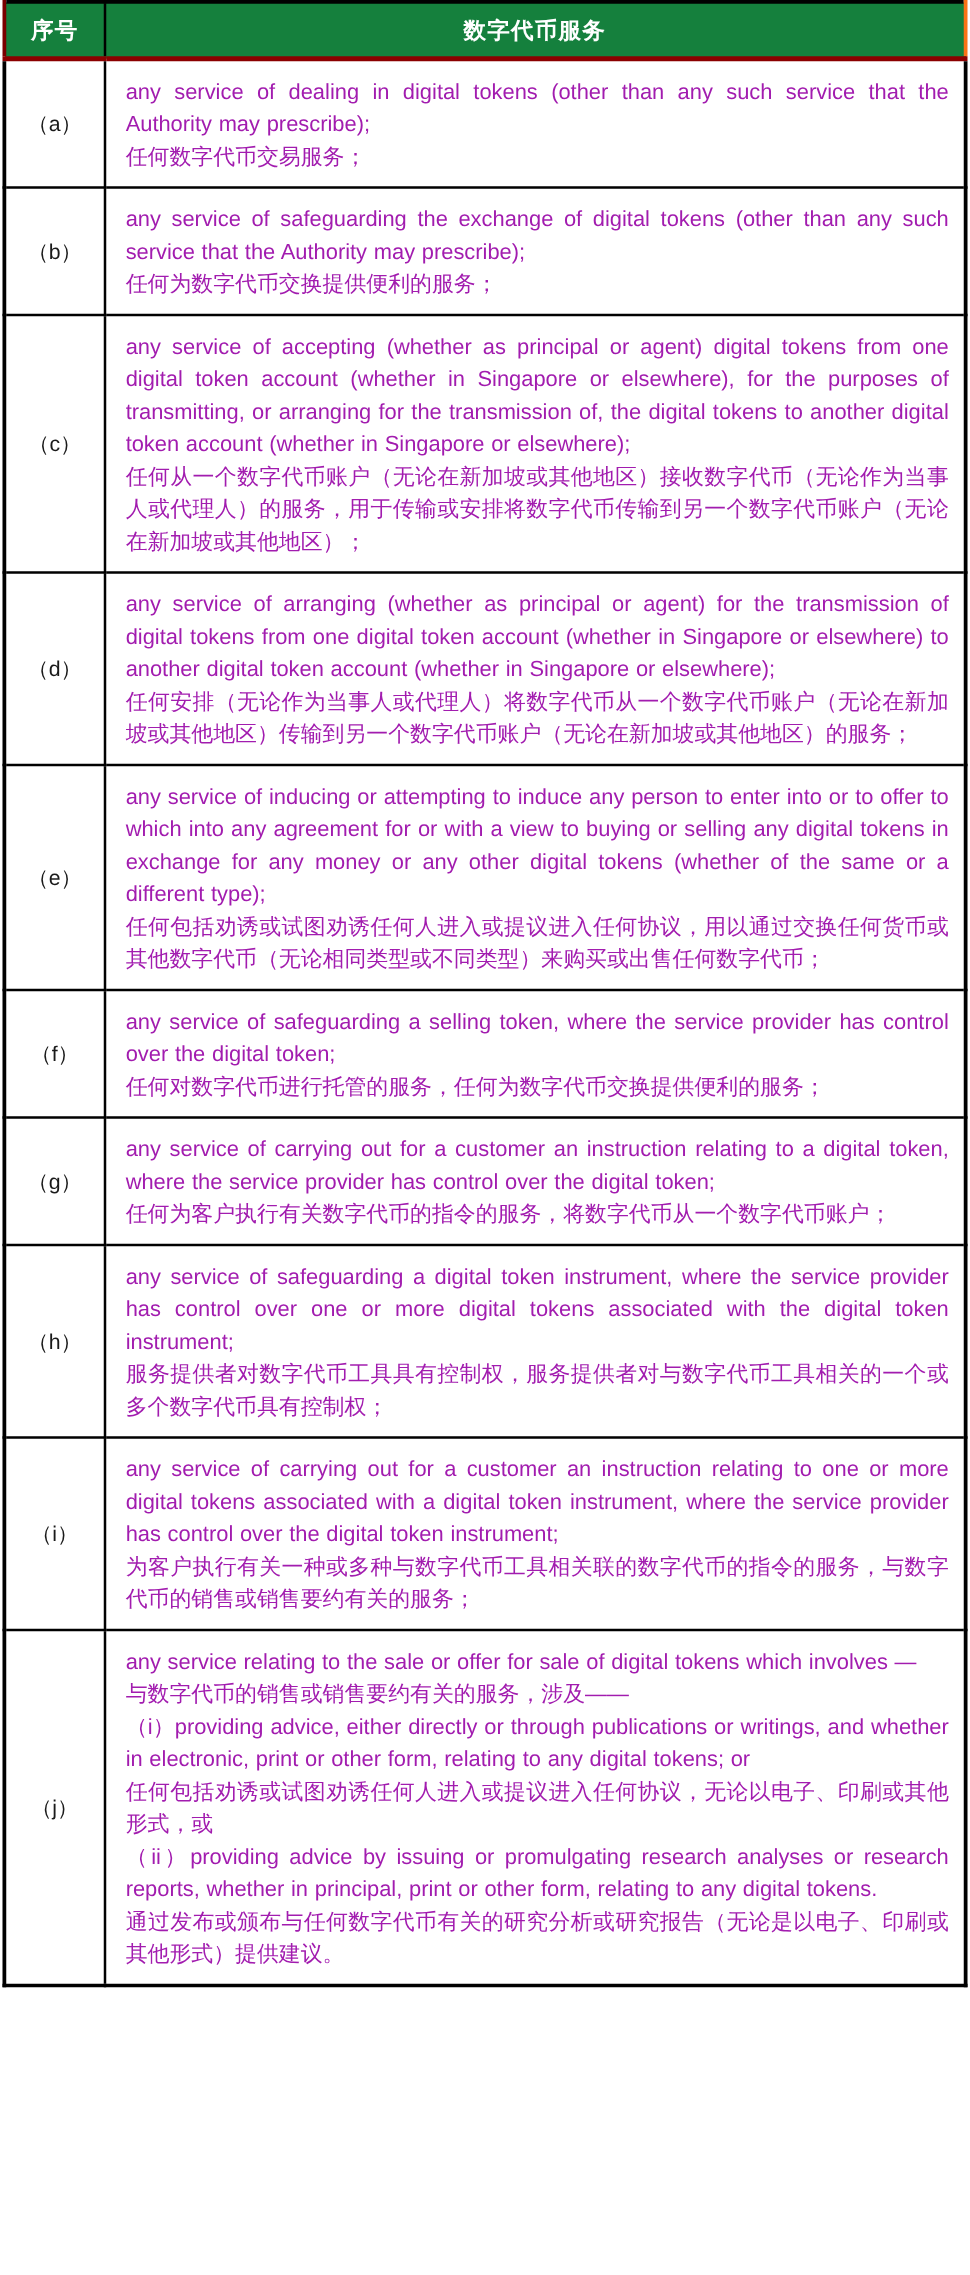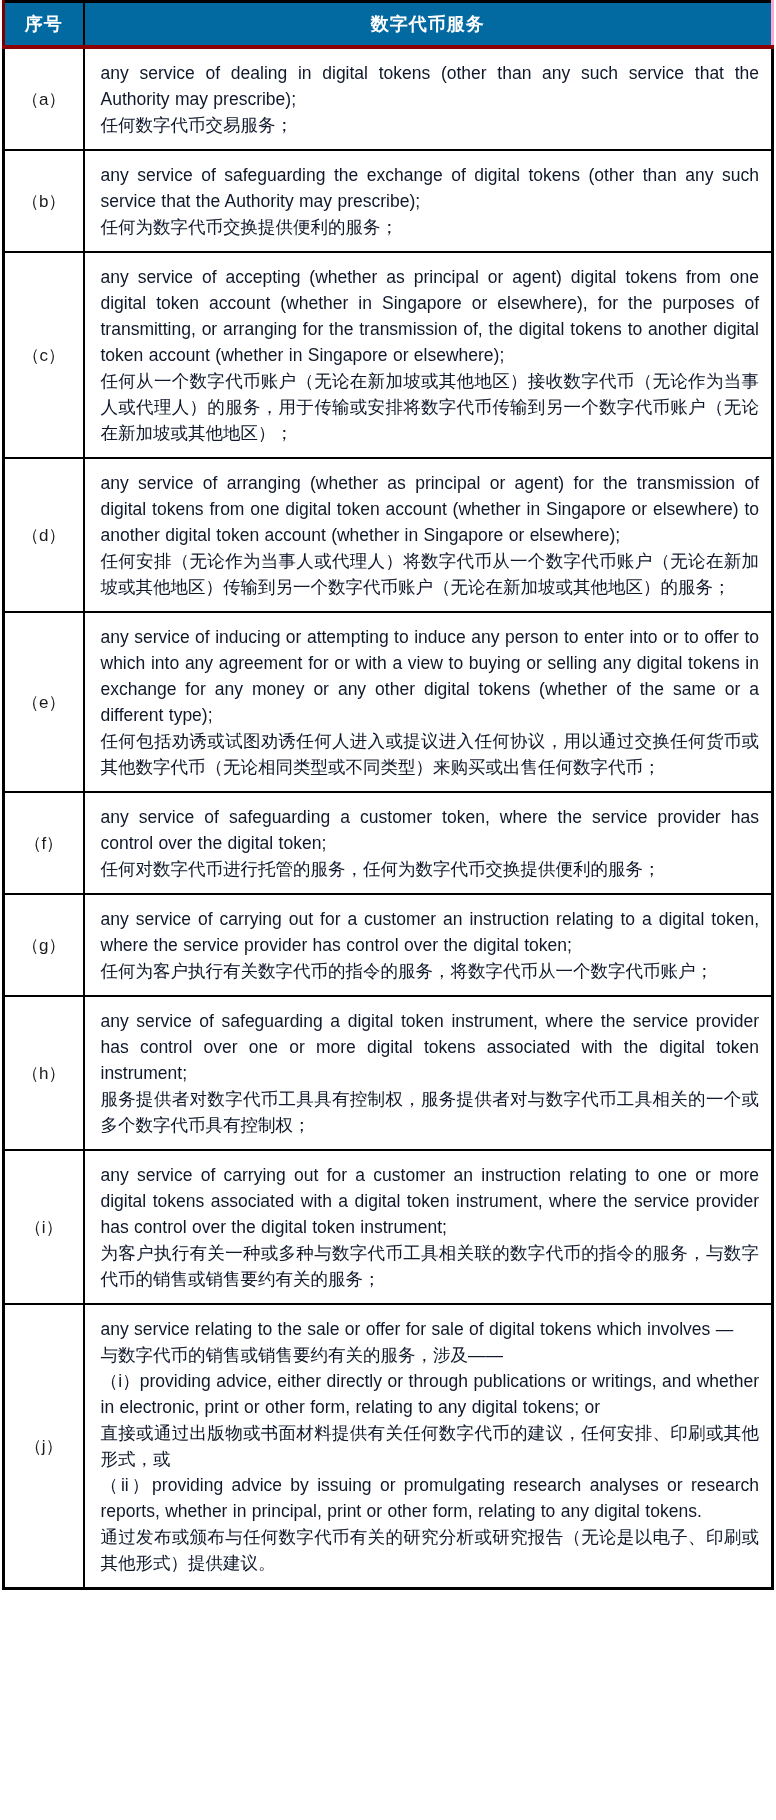--- a/index.html
+++ b/index.html
@@ -18,42 +18,42 @@
     margin: 0 2px;
     border-collapse: collapse;
     table-layout: fixed;
     border: 3px solid #000000;
   }
   table.svc-table col.c-id   { width: 80px; }
   table.svc-table col.c-text { width: auto; }
 
   
   thead th {
-    background: #0369a1;
+    background: #15803d;
     color: #ffffff;
     font-size: 18px;
     font-weight: bold;
     height: 38px;
     padding: 2px 4px;
     text-align: center;
     vertical-align: middle;
     border: 2px solid #000000;
     border-top: 2px solid #7a0000;
     border-bottom: 4px solid #8b0000;
     letter-spacing: 1px;
   }
-  thead th.th-service { border-right: 3px solid #f9a8d4; }
+  thead th.th-service { border-right: 3px solid #f97316; }
   thead th.th-serial  { border-left: 3px solid #7a0000; }
 
   
   tbody td {
     border: 2px solid #000000;
     vertical-align: middle;
     font-size: 17.5px;
-    color: #0f172a;
+    color: #a21caf;
   }
   td.id-cell {
     text-align: center;
     font-size: 17px;
     color: #1a1a1a;
     padding: 4px 2px;
   }
   td.text-cell {
     padding: 11px 12px 11px 16px;
   }
@@ -114,21 +114,21 @@
         <tr>
           <td class="id-cell">（e）</td>
           <td class="text-cell">
             <p class="en">any service of inducing or attempting to induce any person to enter into or to offer to which into any agreement for or with a view to buying or selling any digital tokens in exchange for any money or any other digital tokens (whether of the same or a different type);</p>
             <p class="zh">任何包括劝诱或试图劝诱任何人进入或提议进入任何协议，用以通过交换任何货币或其他数字代币（无论相同类型或不同类型）来购买或出售任何数字代币；</p>
           </td>
         </tr>
         <tr>
           <td class="id-cell">（f）</td>
           <td class="text-cell">
-            <p class="en">any service of safeguarding a customer token, where the service provider has control over the digital token;</p>
+            <p class="en">any service of safeguarding a selling token, where the service provider has control over the digital token;</p>
             <p class="zh">任何对数字代币进行托管的服务，任何为数字代币交换提供便利的服务；</p>
           </td>
         </tr>
         <tr>
           <td class="id-cell">（g）</td>
           <td class="text-cell">
             <p class="en">any service of carrying out for a customer an instruction relating to a digital token, where the service provider has control over the digital token;</p>
             <p class="zh">任何为客户执行有关数字代币的指令的服务，将数字代币从一个数字代币账户；</p>
           </td>
         </tr>
@@ -145,20 +145,20 @@
             <p class="en">any service of carrying out for a customer an instruction relating to one or more digital tokens associated with a digital token instrument, where the service provider has control over the digital token instrument;</p>
             <p class="zh">为客户执行有关一种或多种与数字代币工具相关联的数字代币的指令的服务，与数字代币的销售或销售要约有关的服务；</p>
           </td>
         </tr>
         <tr>
           <td class="id-cell">（j）</td>
           <td class="text-cell">
             <p class="en">any service relating to the sale or offer for sale of digital tokens which involves —</p>
             <p class="zh">与数字代币的销售或销售要约有关的服务，涉及——</p>
             <p class="en">（i）providing advice, either directly or through publications or writings, and whether in electronic, print or other form, relating to any digital tokens; or</p>
-            <p class="zh">直接或通过出版物或书面材料提供有关任何数字代币的建议，任何安排、印刷或其他形式，或</p>
+            <p class="zh">任何包括劝诱或试图劝诱任何人进入或提议进入任何协议，无论以电子、印刷或其他形式，或</p>
             <p class="en">（ii）providing advice by issuing or promulgating research analyses or research reports, whether in principal, print or other form, relating to any digital tokens.</p>
             <p class="zh">通过发布或颁布与任何数字代币有关的研究分析或研究报告（无论是以电子、印刷或其他形式）提供建议。</p>
           </td>
         </tr>
       </tbody>
   </table>
 </div>
 
 </body></html>

